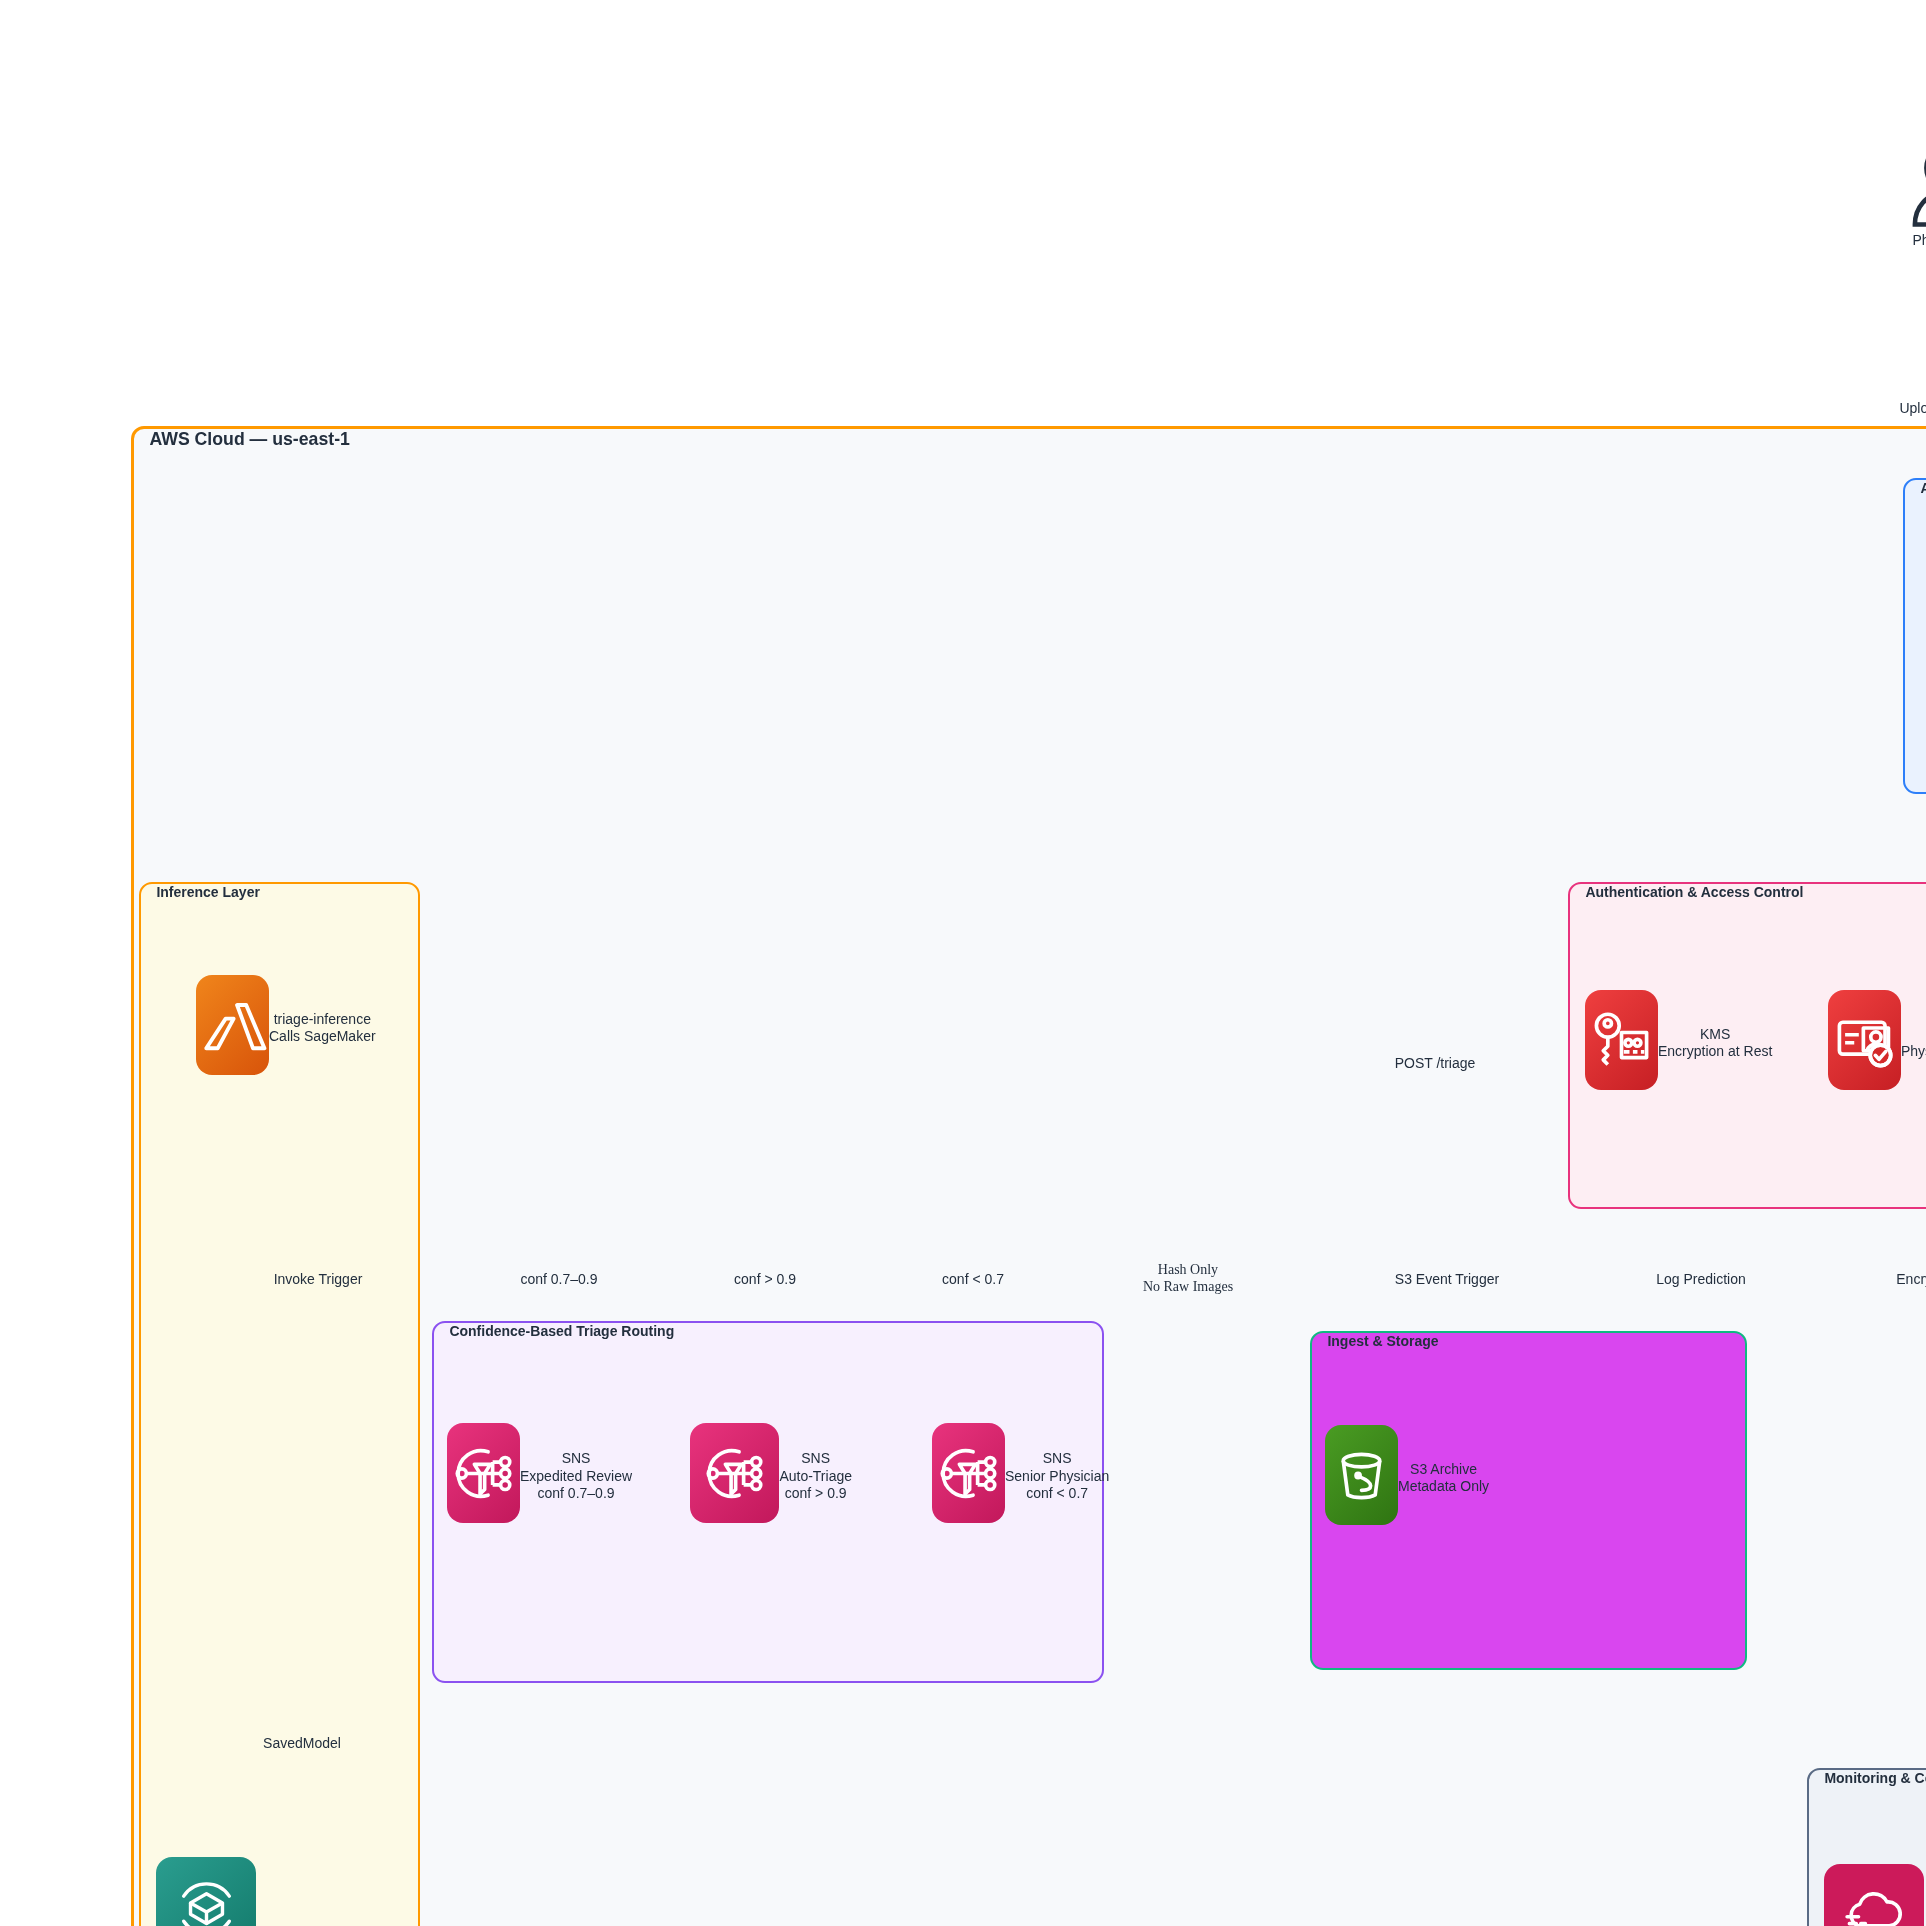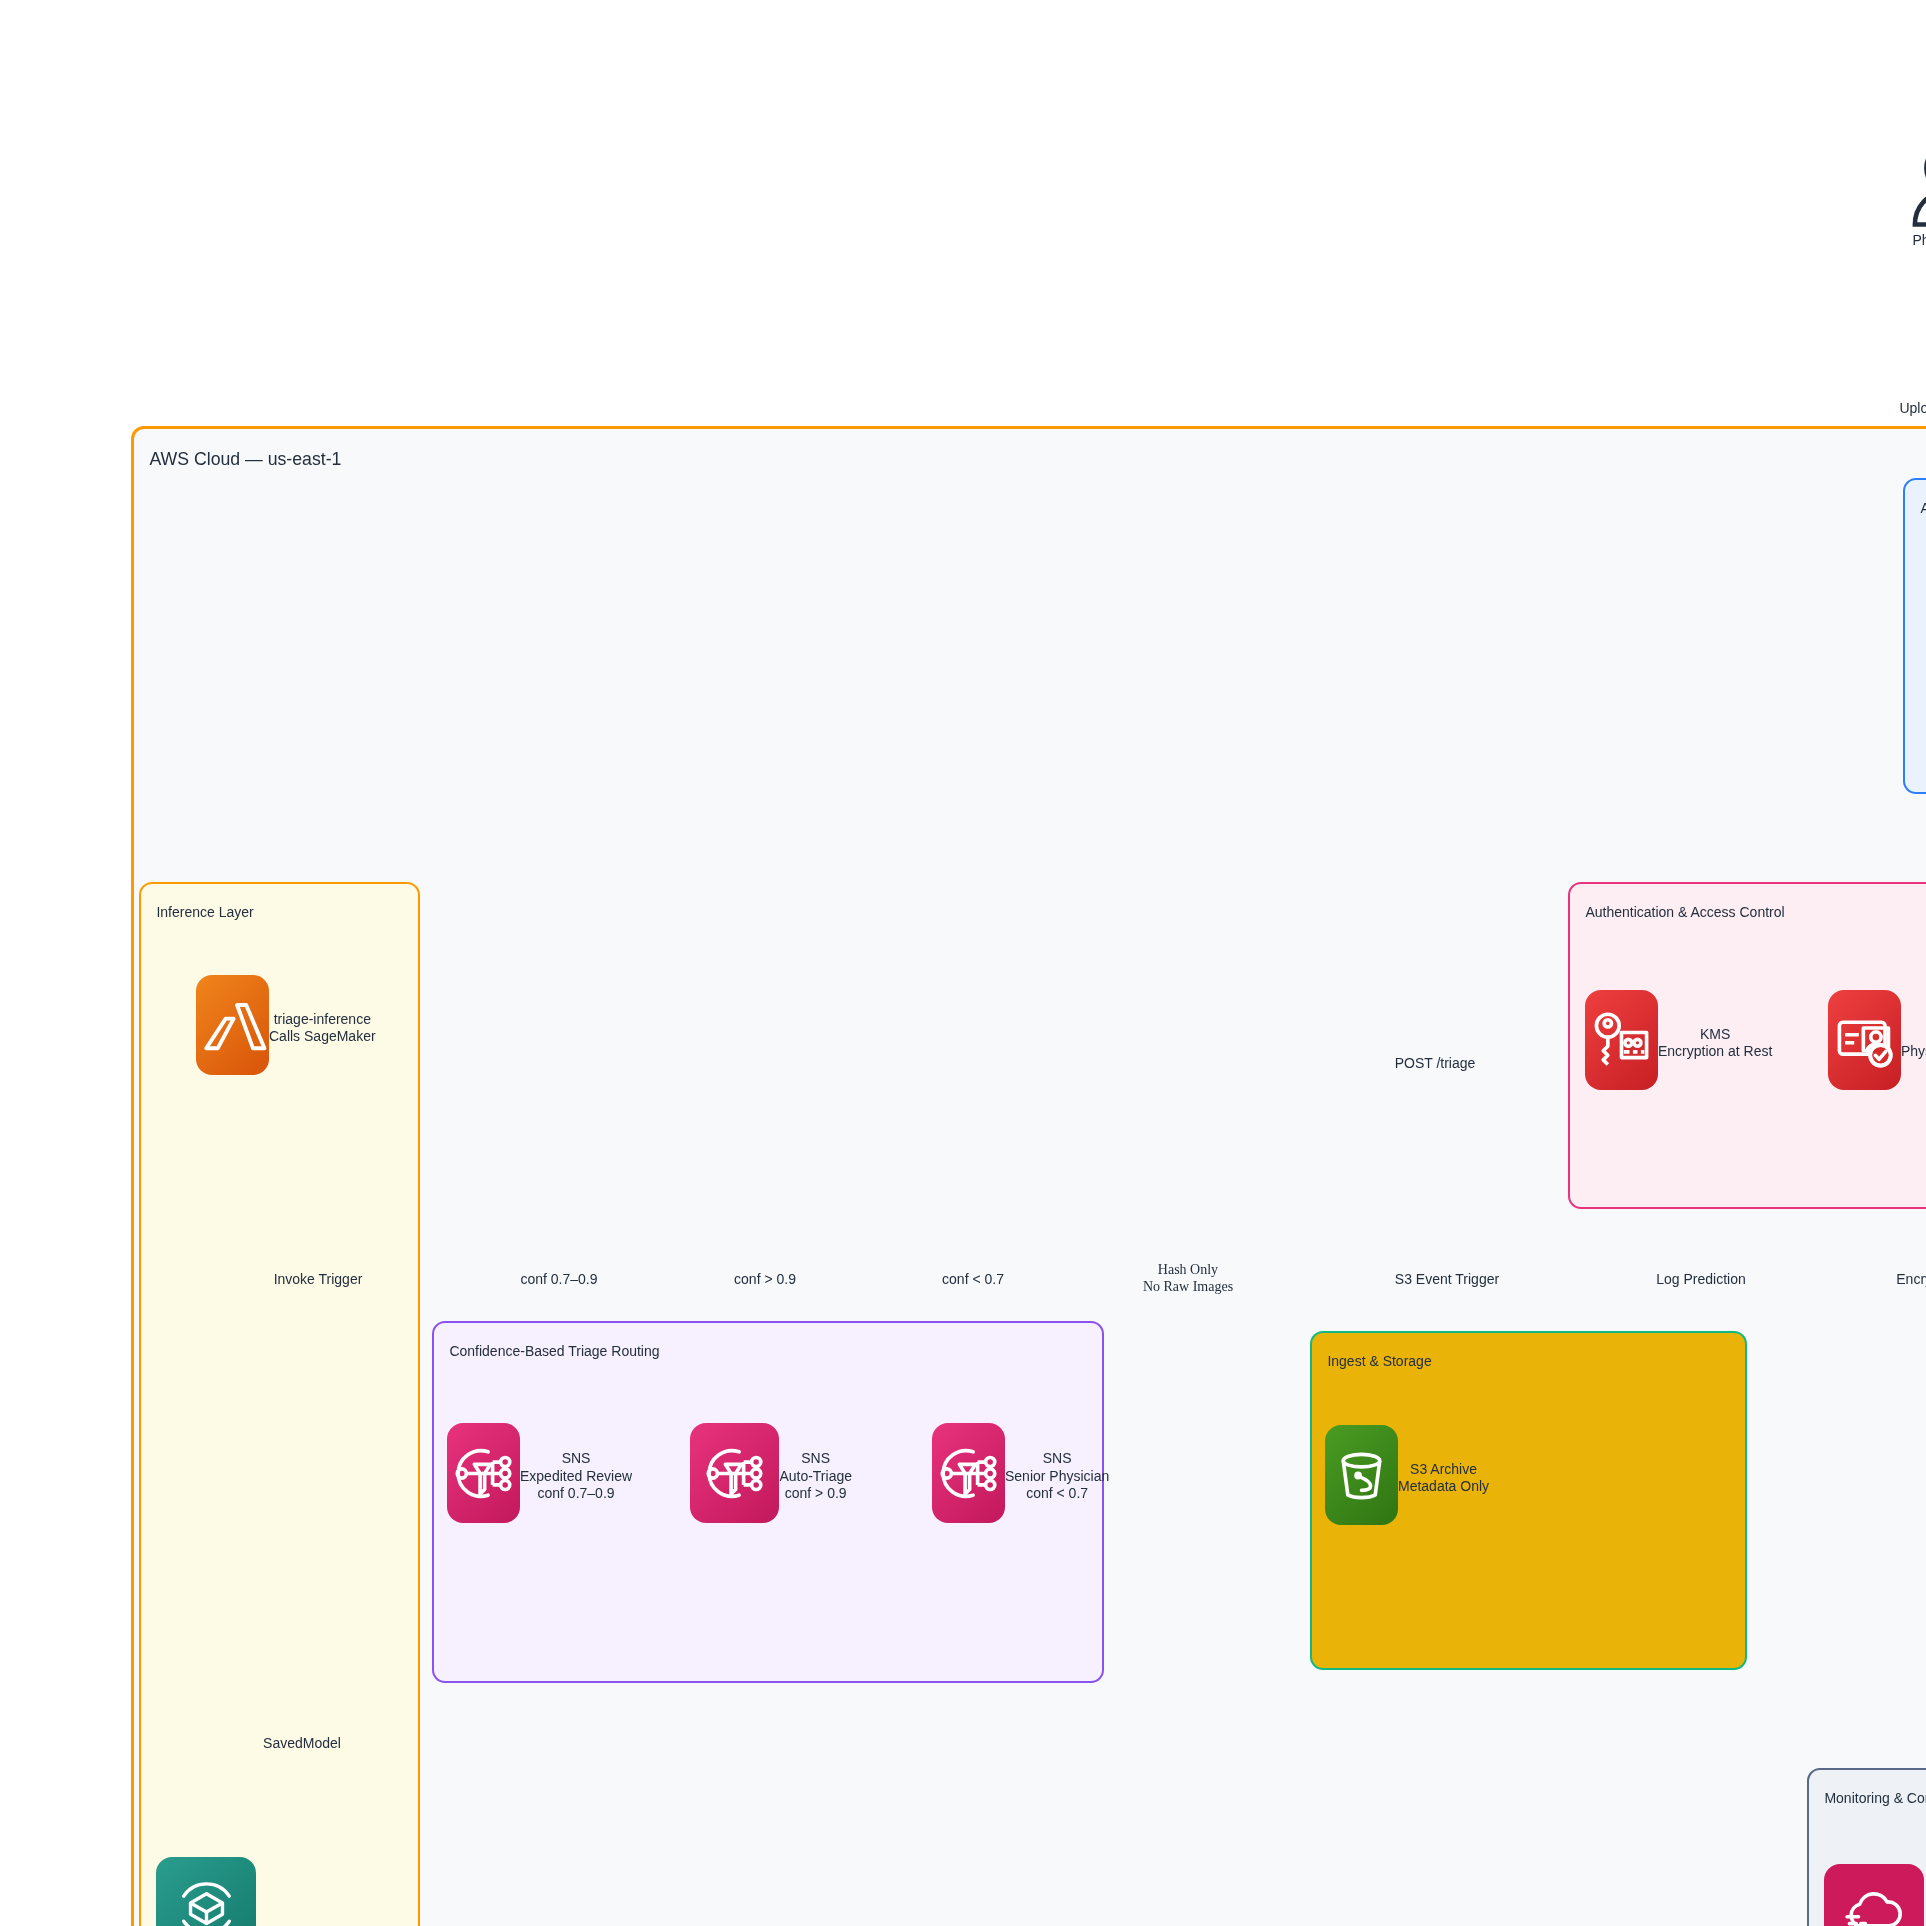--- a/index.html
+++ b/index.html
@@ -2,30 +2,30 @@
 <html style="font-size:6.2px"><head>
 <meta charset="utf-8">
 <style>
   html,body{margin:0;padding:0;background:#ffffff;}
   body{font-family:"Liberation Sans", sans-serif;}
   #stage{position:relative;width:2628px;height:2640px;background:#ffffff;overflow:hidden;}
   svg#wires{position:absolute;left:0;top:0;width:2628px;height:2640px;pointer-events:none;}
 
   
   .group{position:absolute;border-radius:13px;box-sizing:border-box;}
-  .group > .g-title{position:absolute;left:15.4px;top:20px;font-weight:normal;color:#232f3e;white-space:nowrap;}
+  .group > .g-title{position:absolute;left:15.4px;top:0;font-weight:bold;color:#232f3e;white-space:nowrap;}
 
   .grp-cloud{border:3.5px solid #ff9900;background:#f7f9fb;}
   .grp-cloud > .g-title{font-size:17.7px;}
   .grp-inference{border:2.7px solid #ff9900;background:#fdfae6;}
   .grp-api{border:2.7px solid #2d7ff9;background:#eaf2fe;}
   .grp-auth{border:2.7px solid #e8познание;}
   .grp-auth{border:2.7px solid #e8337d;background:#fdeef3;}
   .grp-triage{border:2.7px solid #8b52f0;background:#f7f0fe;}
-  .grp-ingest{border:2.7px solid #10b981;background:#eab308;}
+  .grp-ingest{border:2.7px solid #10b981;background:#d946ef;}
   .grp-monitor{border:2.7px solid #5a6b85;background:#eef2f7;}
   .group > .g-title{font-size:14px;}
   .grp-cloud > .g-title{font-size:17.7px;}
 
   
   .node{position:absolute;display:flex;flex-direction:row;align-items:center;width:162px;}
   .tile{width:100px;height:100px;border-radius:16px;display:flex;align-items:center;justify-content:center;}
   .tile svg{width:73px;height:73px;}
   .nlabel{margin-top:6.2px;text-align:center;font-size:14px;line-height:1.22;color:#232f3e;white-space:nowrap;}
 

